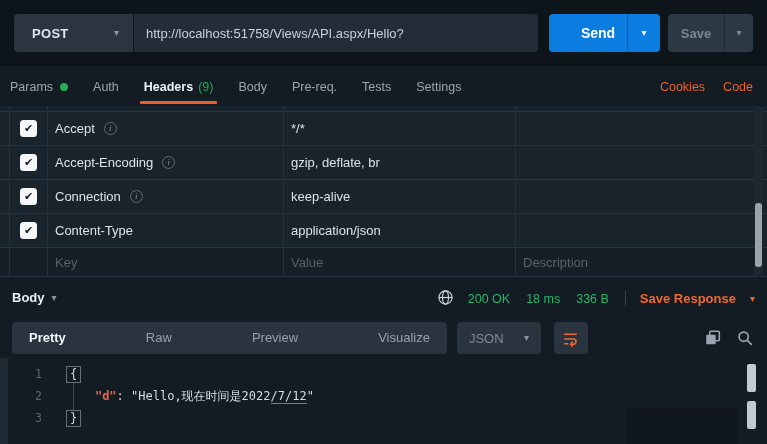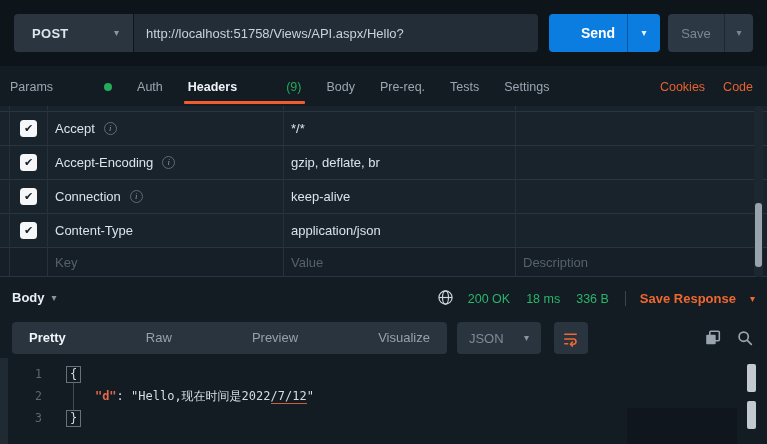--- a/index.html
+++ b/index.html
@@ -31,29 +31,29 @@
   .send-main { flex:1; display:flex; align-items:center; justify-content:center;
     font-weight:bold; font-size:14px; cursor:pointer;padding-left:20px; }
   .send-caret { width:33px; display:flex; align-items:center; justify-content:center;
     border-left:1px solid rgba(10,40,70,.45); cursor:pointer; }
   .send-caret .caret { color:#eaf4fd; }
   .save-btn {
     position:absolute; left:668px; top:14px; width:85px; height:38px;
     background:#2c3843; border-radius:4px; display:flex; color:#7b8794;
   }
   .save-main { flex:1; display:flex; align-items:center; justify-content:center;
-    font-weight:normal; cursor:pointer; }
+    font-weight:bold; cursor:pointer; }
   .save-caret { width:29px; display:flex; align-items:center; justify-content:center;
     border-left:1px solid #1e2831; cursor:pointer; }
   .save-caret .caret { color:#7b8794; }
   
   .tabs-row { position:absolute; left:0; top:70px; width:767px; height:34px;
     display:flex; align-items:center; padding:0 10px; }
   .tab { position:relative; display:flex; align-items:center; height:34px;
-    margin-right:25px; color:#9aa6b1; font-size:12.5px; cursor:pointer; white-space:nowrap;gap:44px; }
+    margin-right:25px; color:#9aa6b1; font-size:12.5px; cursor:pointer; white-space:nowrap; }
   .tab .dot { width:8px; height:8px; border-radius:50%; background:#23ad5b; margin-left:7px; }
   .tab.active { color:#eef3f7; font-weight:bold; }
   .tab .count { color:#22a95a; font-weight:normal; margin-left:5px; }
   .tab.active::after { content:""; position:absolute; left:-4px; right:-4px; bottom:0;
     height:3px; background:#f15b2e; border-radius:1px; }
   .tabs-right { margin-left:auto; display:flex; gap:18px; padding-right:4px; }
   .tabs-right .olink { color:#e8612f; font-size:12.5px; cursor:pointer; }
   
   .htable { position:absolute; left:0; top:106px; width:767px; height:171px; }
   .sliver { height:6px; background:#19232c; border-bottom:1px solid #2b3540; }

